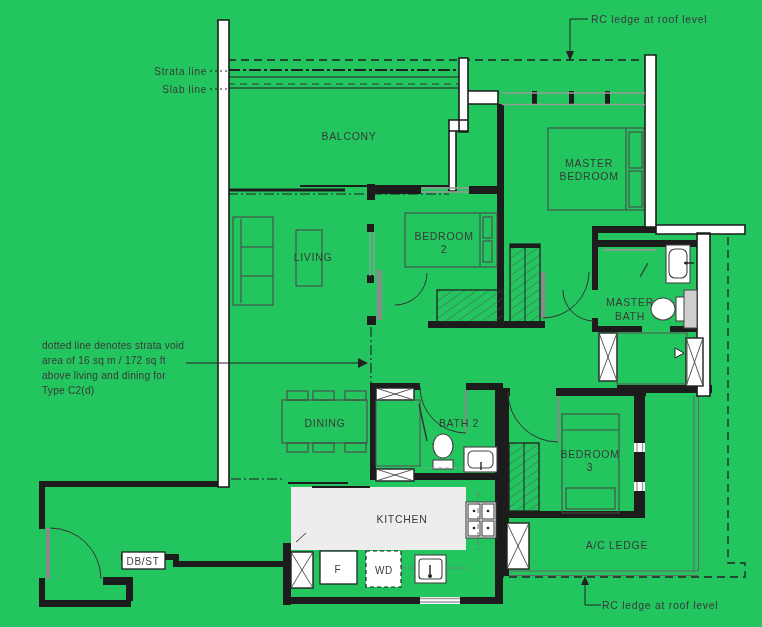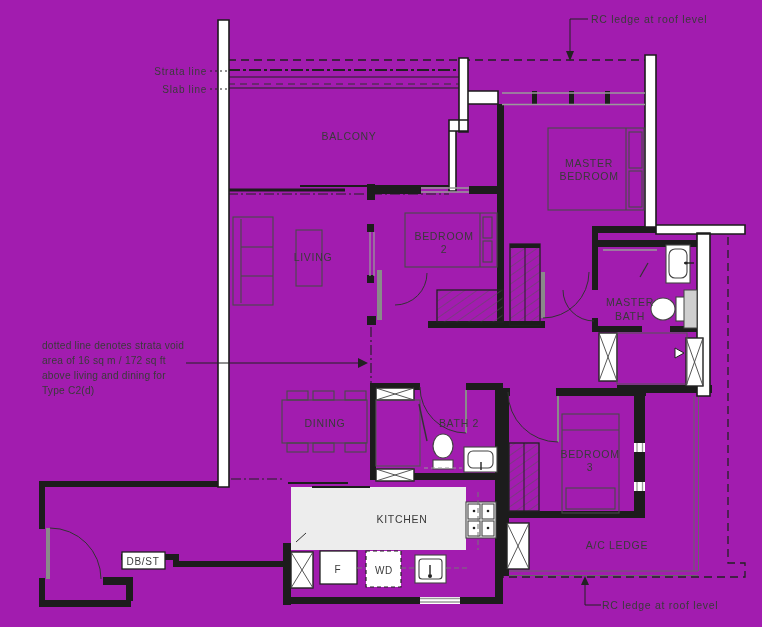--- a/index.html
+++ b/index.html
@@ -1,16 +1,16 @@
 <!DOCTYPE html>
 <html><head>
 <meta charset="utf-8">
 <style>
   html,body{margin:0;padding:0;background:#ffffff;}
-  .stage{width:762px;height:627px;position:relative;background:#a21caf;font-family:"Liberation Sans",sans-serif;}
+  .stage{width:762px;height:627px;position:relative;background:#22c55e;font-family:"Liberation Sans",sans-serif;}
   svg{display:block;}
   text{fill:#3a3a3a;font-family:"Liberation Sans",sans-serif;letter-spacing:.7px;}
   .lbl{font-size:10.5px;}
   .lbl-s{font-size:10px;}
   .note{font-size:10.2px;letter-spacing:.2px;}
   .wall{fill:#1c1c1c;}
   .hwall{fill:#ffffff;stroke:#1c1c1c;stroke-width:1.6;}
   .furn{fill:none;stroke:#4a4a4a;stroke-width:1.1;}
   .fix{fill:#ffffff;stroke:#444;stroke-width:1.1;}
   .win{stroke:#9a9a9a;stroke-width:1.3;}

